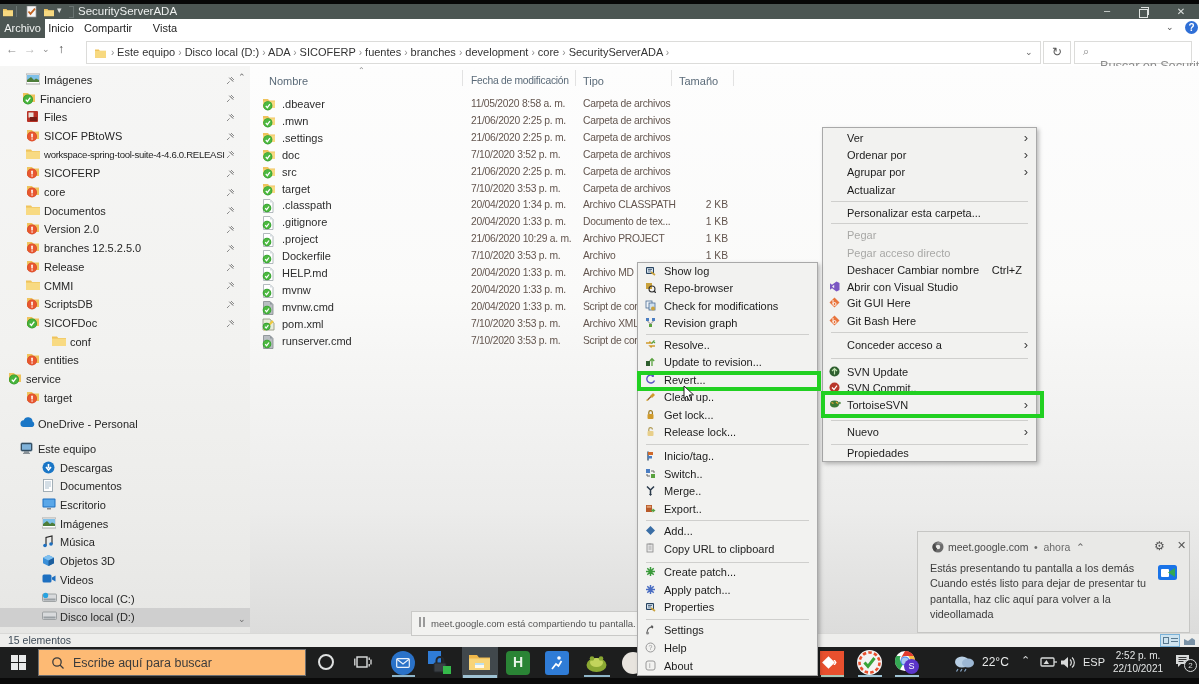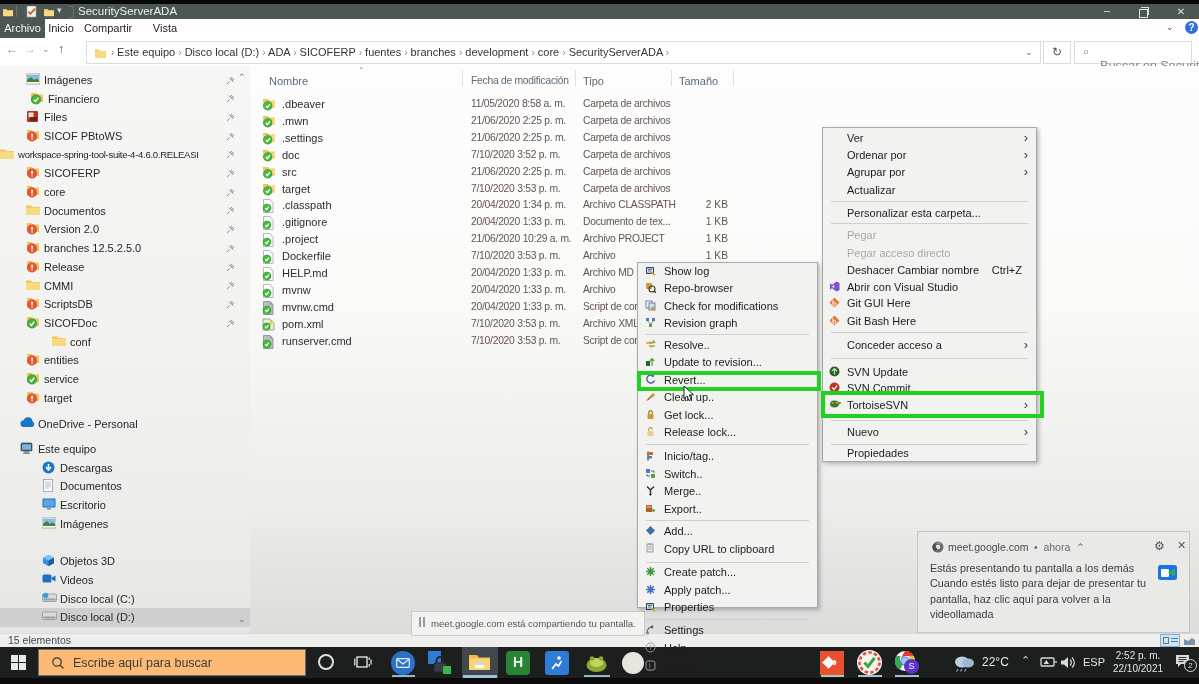--- a/index.html
+++ b/index.html
@@ -84,21 +84,21 @@
       <span class="ic"><svg width="14" height="12" viewBox="0 0 14 12">
           <rect x="0" y="1" width="14" height="10" fill="#fff" stroke="#9a9a9a" stroke-width=".8"></rect>
           <rect x="1" y="2" width="12" height="5" fill="#7ec0e8"></rect>
           <path d="M1 7 l4-3 3 3 2-1.5 3 1.5 v2 H1z" fill="#4e7d3a"></path>
         </svg></span>
       <span style="overflow:hidden;max-width:180px">Imágenes</span>
       <svg class="pin" width="9" height="9" viewBox="0 0 9 9" style="top:5px">
         <path d="M1 8 L3.6 5.4 M3.2 1.6 l4.2 4.2 M5 1 l3 3 M4 2.2 l2.8 2.8" stroke="#8a8a8a" stroke-width="1" fill="none"></path>
       </svg>
     </div>
-<div class="srow abs" style="left:0;top:23.2px;width:250px;padding-left:30px;box-sizing:border-box">
+<div class="srow abs" style="left:0;top:23.2px;width:250px;padding-left:22px;box-sizing:border-box">
       <span class="ic"><svg width="14" height="13" viewBox="0 0 14 13">
           <path d="M1 1 h5 l1.2 1.5 H13 V10 H1z" fill="#efc35c"></path>
           <circle cx="6" cy="7.5" r="5" fill="#2d9629"></circle>
           <circle cx="6" cy="7.5" r="4.4" fill="#47b33c"></circle>
           <path d="M3.8 7.6 l1.6 1.8 2.9-3.8" stroke="#fff" stroke-width="1.4" fill="none"></path>
         </svg></span>
       <span style="overflow:hidden;max-width:180px">Financiero</span>
       <svg class="pin" width="9" height="9" viewBox="0 0 9 9" style="top:5px">
         <path d="M1 8 L3.6 5.4 M3.2 1.6 l4.2 4.2 M5 1 l3 3 M4 2.2 l2.8 2.8" stroke="#8a8a8a" stroke-width="1" fill="none"></path>
       </svg>
@@ -120,21 +120,21 @@
           <circle cx="6" cy="7.5" r="5" fill="#d6482c"></circle>
           <circle cx="6" cy="7.5" r="4.4" fill="#e8572f"></circle>
           <rect x="5.3" y="4.6" width="1.5" height="4" rx=".7" fill="#fff"></rect>
           <rect x="5.3" y="9.3" width="1.5" height="1.5" rx=".7" fill="#fff"></rect>
         </svg></span>
       <span style="overflow:hidden;max-width:180px">SICOF PBtoWS</span>
       <svg class="pin" width="9" height="9" viewBox="0 0 9 9" style="top:5px">
         <path d="M1 8 L3.6 5.4 M3.2 1.6 l4.2 4.2 M5 1 l3 3 M4 2.2 l2.8 2.8" stroke="#8a8a8a" stroke-width="1" fill="none"></path>
       </svg>
     </div>
-<div class="srow abs" style="left:0;top:79.3px;width:250px;box-sizing:border-box">
+<div class="srow abs" style="left:0;top:79.3px;width:250px;padding-left:26px;box-sizing:border-box">
       <span class="ic"><svg width="14" height="12" viewBox="0 0 14 12">
           <path d="M0 1.5 h5 l1.2 1.5 H14 V11 H0z" fill="#efc35c"></path>
           <path d="M0 3.6 H14 V11 H0z" fill="#f8da82"></path>
         </svg></span>
       <span style="overflow:hidden;max-width:183px;font-size:9.6px;letter-spacing:-0.3px;white-space:nowrap">workspace-spring-tool-suite-4-4.6.0.RELEASI</span>
       <svg class="pin" width="9" height="9" viewBox="0 0 9 9" style="top:5px">
         <path d="M1 8 L3.6 5.4 M3.2 1.6 l4.2 4.2 M5 1 l3 3 M4 2.2 l2.8 2.8" stroke="#8a8a8a" stroke-width="1" fill="none"></path>
       </svg>
     </div>
 <div class="srow abs" style="left:0;top:98.0px;width:250px;padding-left:26px;box-sizing:border-box">
@@ -257,21 +257,21 @@
 <div class="srow abs" style="left:0;top:285.0px;width:250px;padding-left:26px;box-sizing:border-box">
       <span class="ic"><svg width="14" height="13" viewBox="0 0 14 13">
           <path d="M1 1 h5 l1.2 1.5 H13 V10 H1z" fill="#efc35c"></path>
           <circle cx="6" cy="7.5" r="5" fill="#d6482c"></circle>
           <circle cx="6" cy="7.5" r="4.4" fill="#e8572f"></circle>
           <rect x="5.3" y="4.6" width="1.5" height="4" rx=".7" fill="#fff"></rect>
           <rect x="5.3" y="9.3" width="1.5" height="1.5" rx=".7" fill="#fff"></rect>
         </svg></span>
       <span style="overflow:hidden;max-width:180px">entities</span>
     </div>
-<div class="srow abs" style="left:0;top:303.7px;width:250px;padding-left:26px;box-sizing:border-box">
+<div class="srow abs" style="left:0;top:303.7px;width:250px;padding-left:8px;box-sizing:border-box">
       <span class="ic"><svg width="14" height="13" viewBox="0 0 14 13">
           <path d="M1 1 h5 l1.2 1.5 H13 V10 H1z" fill="#efc35c"></path>
           <circle cx="6" cy="7.5" r="5" fill="#2d9629"></circle>
           <circle cx="6" cy="7.5" r="4.4" fill="#47b33c"></circle>
           <path d="M3.8 7.6 l1.6 1.8 2.9-3.8" stroke="#fff" stroke-width="1.4" fill="none"></path>
         </svg></span>
       <span style="overflow:hidden;max-width:180px">service</span>
     </div>
 <div class="srow abs" style="left:0;top:322.4px;width:250px;padding-left:26px;box-sizing:border-box">
       <span class="ic"><svg width="14" height="13" viewBox="0 0 14 13">
@@ -320,20 +320,28 @@
         </svg></span>
       <span>Escritorio</span>
     </div>
 <div class="srow abs" style="left:0;top:448.4px;width:250px;padding-left:42px;box-sizing:border-box;">
       <span class="ic"><svg width="14" height="12" viewBox="0 0 14 12">
           <rect x="0" y="1" width="14" height="10" fill="#fff" stroke="#9a9a9a" stroke-width=".8"></rect>
           <rect x="1" y="2" width="12" height="5" fill="#7ec0e8"></rect>
           <path d="M1 7 l4-3 3 3 2-1.5 3 1.5 v2 H1z" fill="#4e7d3a"></path>
         </svg></span>
       <span>Imágenes</span>
+    </div>
+<div class="srow abs" style="left:0;top:467.1px;width:250px;padding-left:42px;box-sizing:border-box;">
+      <span class="ic"><svg width="12" height="13" viewBox="0 0 12 13">
+          <path d="M4 10.5 V2.5 l6-1.5 v8" stroke="#222" stroke-width="1.1" fill="none"></path>
+          <circle cx="3" cy="10.5" r="1.8" fill="#1d6fc0"></circle>
+          <circle cx="9" cy="9" r="1.8" fill="#1d6fc0"></circle>
+        </svg></span>
+      <span>Música</span>
     </div>
 <div class="srow abs" style="left:0;top:485.8px;width:250px;padding-left:42px;box-sizing:border-box;">
       <span class="ic"><svg width="13" height="13" viewBox="0 0 13 13">
           <path d="M6.5 1 L12 3.8 V9.2 L6.5 12 L1 9.2 V3.8z" fill="#3a8fd8"></path>
           <path d="M6.5 1 L12 3.8 L6.5 6.6 L1 3.8z" fill="#7fc0f0"></path>
           <path d="M6.5 6.6 L12 3.8 V9.2 L6.5 12z" fill="#1d5f9e"></path>
         </svg></span>
       <span>Objetos 3D</span>
     </div>
 <div class="srow abs" style="left:0;top:504.5px;width:250px;padding-left:42px;box-sizing:border-box;">
@@ -774,21 +782,21 @@
     <div class="sep" style="top:292.0px"></div>
     <div class="mi" style="top:296.0px;height:17px">
       <span style="position:absolute;left:24px;top:2px;color:#1c1c1c">Nuevo</span>
       <span style="position:absolute;right:8px;top:0px;color:#3c3c3c;font-size:13px">›</span>
     </div>
     <div class="sep" style="top:316.0px"></div>
     <div class="mi" style="top:317.0px;height:17px">
       <span style="position:absolute;left:24px;top:2px;color:#1c1c1c">Propiedades</span>
     </div>
   </div>
-<div class="abs menu" id="submenu" style="left:637px;top:261.5px;width:181px;height:346px;z-index:50">
+<div class="abs menu" id="submenu" style="left:637px;top:261.5px;width:181px;height:414px;z-index:50">
     <div class="mi" style="top:0.0px;height:17px">
       <span style="position:absolute;left:7px;top:2px"><svg width="11" height="11" viewBox="0 0 11 11">
           <rect x="1" y="2" width="8" height="7" rx="1" fill="#26425f"></rect>
           <rect x="2" y="3.2" width="6" height="4.6" fill="#d8e4ef"></rect>
           <path d="M3 4.5h4 M3 6h3" stroke="#26425f" stroke-width=".7"></path>
           <path d="M6 7 l4 3" stroke="#caa23c" stroke-width="1.6"></path>
         </svg></span>
       <span style="position:absolute;left:26px;top:2px">Show log</span>
     </div>
     <div class="mi" style="top:17.5px;height:17px">

